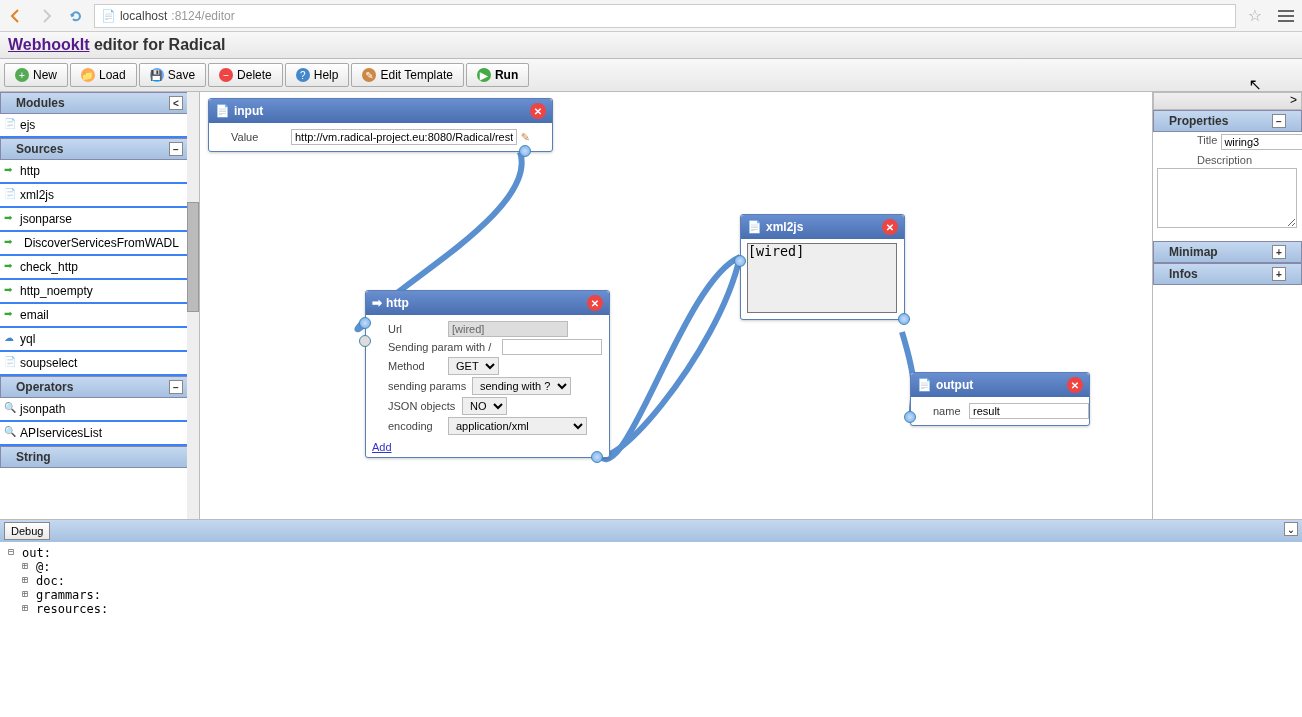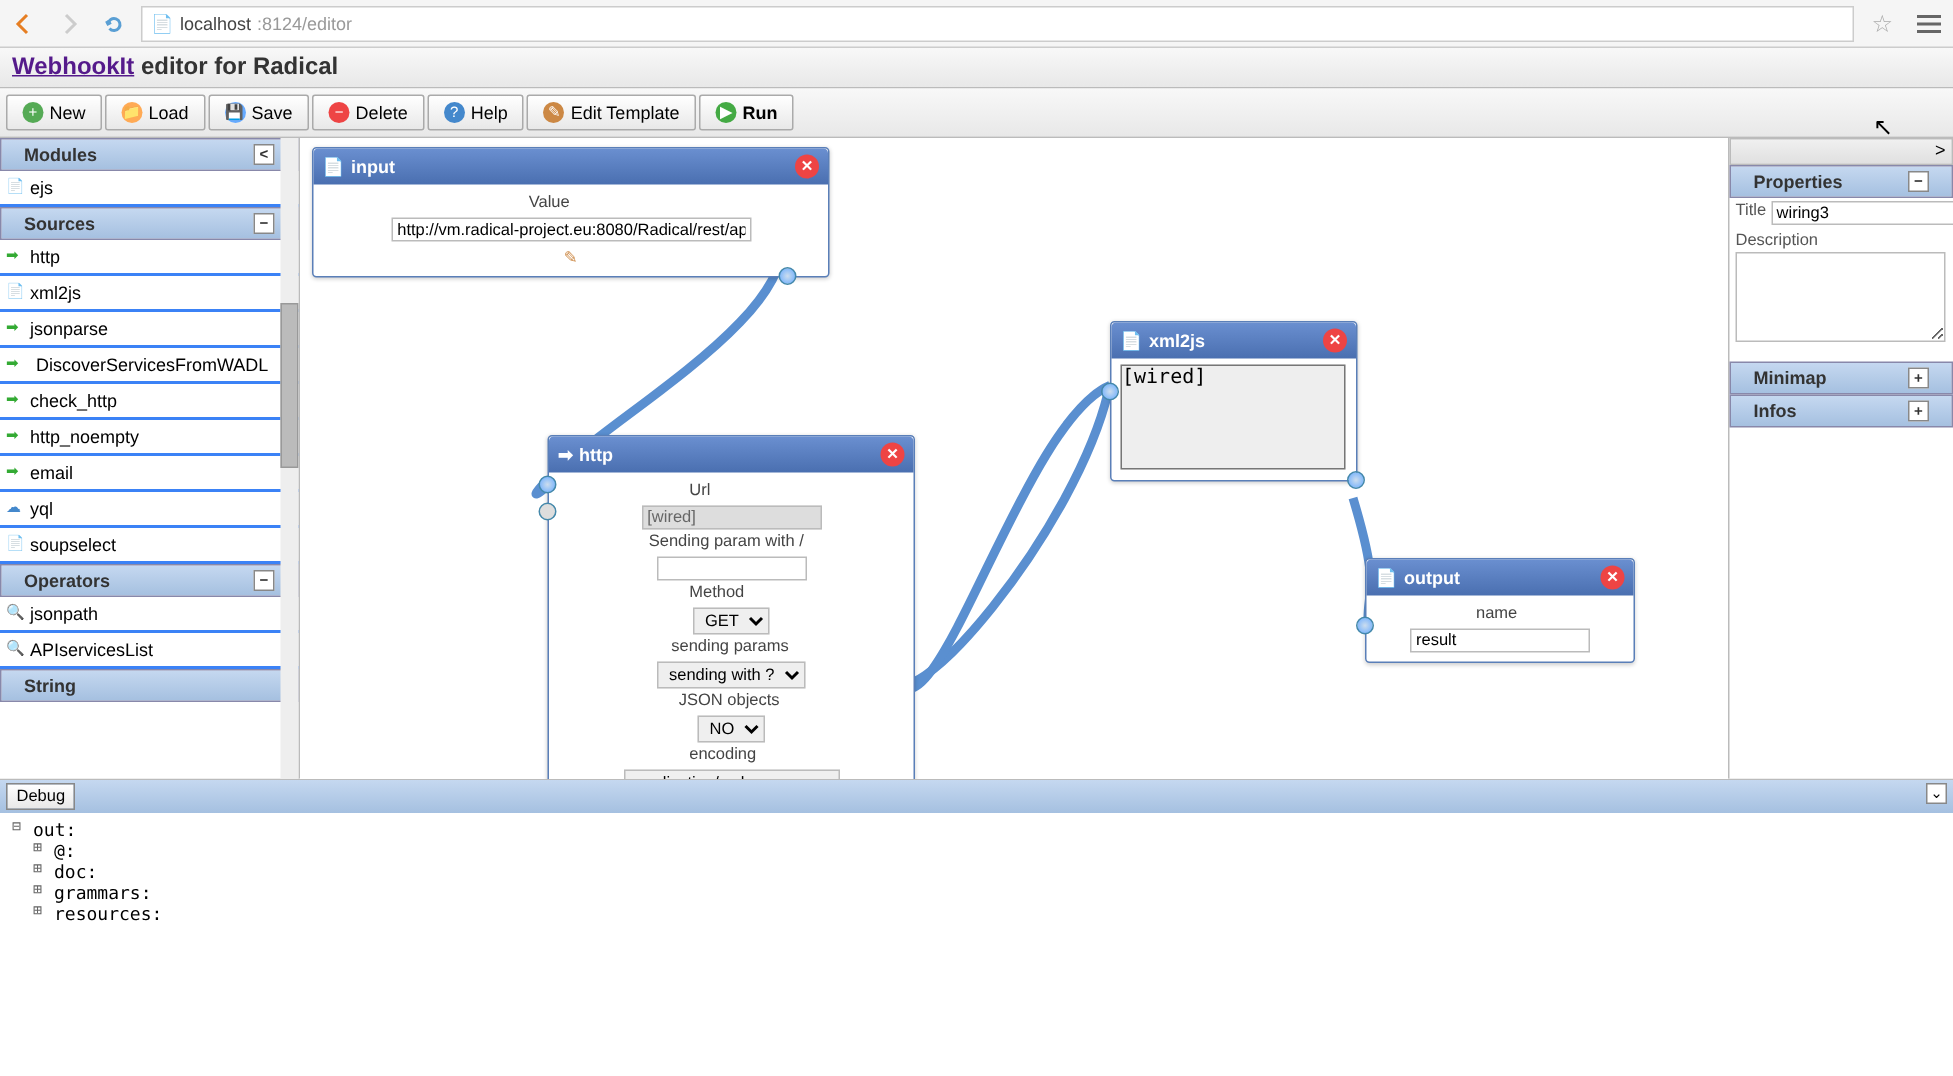--- a/index.html
+++ b/index.html
@@ -42,34 +42,34 @@
 .module-item::before { content: "➡"; position: absolute; left: 4px; color: #3a3; font-size: 10px; }
 .module-item.alt::before { content: "📄"; color: #e88; }
 .module-item.q::before { content: "🔍"; color: #88c; font-size: 10px; }
 .module-item.yql::before { content: "☁"; color: #48c; }
 
 
 .node { position: absolute; border: 1px solid #5a7fb8; border-radius: 3px; background: #fff; box-shadow: 0 1px 3px rgba(0,0,0,0.2); }
 .node-head { background: linear-gradient(#6a8fd0, #4a6fb0); color: #fff; font-weight: bold; padding: 4px 6px; display: flex; align-items: center; gap: 4px; border-radius: 3px 3px 0 0; }
 .node-head .close { margin-left: auto; width: 16px; height: 16px; border-radius: 50%; background: #e44; color: #fff; display: flex; align-items: center; justify-content: center; font-size: 10px; cursor: pointer; }
 .node-body { padding: 4px 6px; font-size: 11px; }
-.node-row { display: flex; align-items: center; gap: 4px; margin: 2px 16px; flex-direction: column; }
+.node-row { display: flex; align-items: center; gap: 4px; margin: 2px 16px; }
 .node-row label { min-width: 56px; color: #444; font-size: 11px; }
 .node-row input, .node-row select, .node-row textarea { border: 1px solid #bbb; padding: 1px 3px; font-size: 11px; }
 .node-row input[readonly] { background: #ddd; color: #666; }
 .port { width: 12px; height: 12px; border-radius: 50%; background: radial-gradient(#cde, #6af); border: 1px solid #48a; position: absolute; }
 .add-link { color: #33c; text-decoration: underline; cursor: pointer; font-size: 11px; padding-top: 4px; display: inline-block; }
 
 
 .wires { position: absolute; top: 0; left: 0; width: 100%; height: 100%; pointer-events: none; z-index: 0; }
 .node { z-index: 1; }
 
 
 .prop-row { display: flex; padding: 2px 4px; gap: 4px; font-size: 11px; }
-.prop-row label { width: 48px; text-align: right; color: #555; }
+.prop-row label { width: 48px; text-align: right; color: #555; margin-left: 40px; }
 .prop-row input, .prop-row textarea { flex: 1; border: 1px solid #bbb; font-size: 11px; padding: 1px 2px; }
 
 
 .debug-panel { border-top: 1px solid #bbb; height: 200px; display: flex; flex-direction: column; }
 .debug-head { background: linear-gradient(#c5d8f0, #a5c0e0); padding: 2px 4px; display: flex; justify-content: space-between; }
 .debug-btn { border: 1px solid #888; background: linear-gradient(#fff,#e8e8e8); padding: 2px 6px; cursor: pointer; font-size: 11px; }
 .debug-body { flex: 1; overflow: auto; padding: 4px 8px; font-family: monospace; font-size: 12px; }
 .tree-item { padding-left: 14px; position: relative; }
 .tree-item::before { content: "⊟"; position: absolute; left: 0; font-size: 10px; color: #666; }
 .tree-item.collapsed::before { content: "⊞"; }

